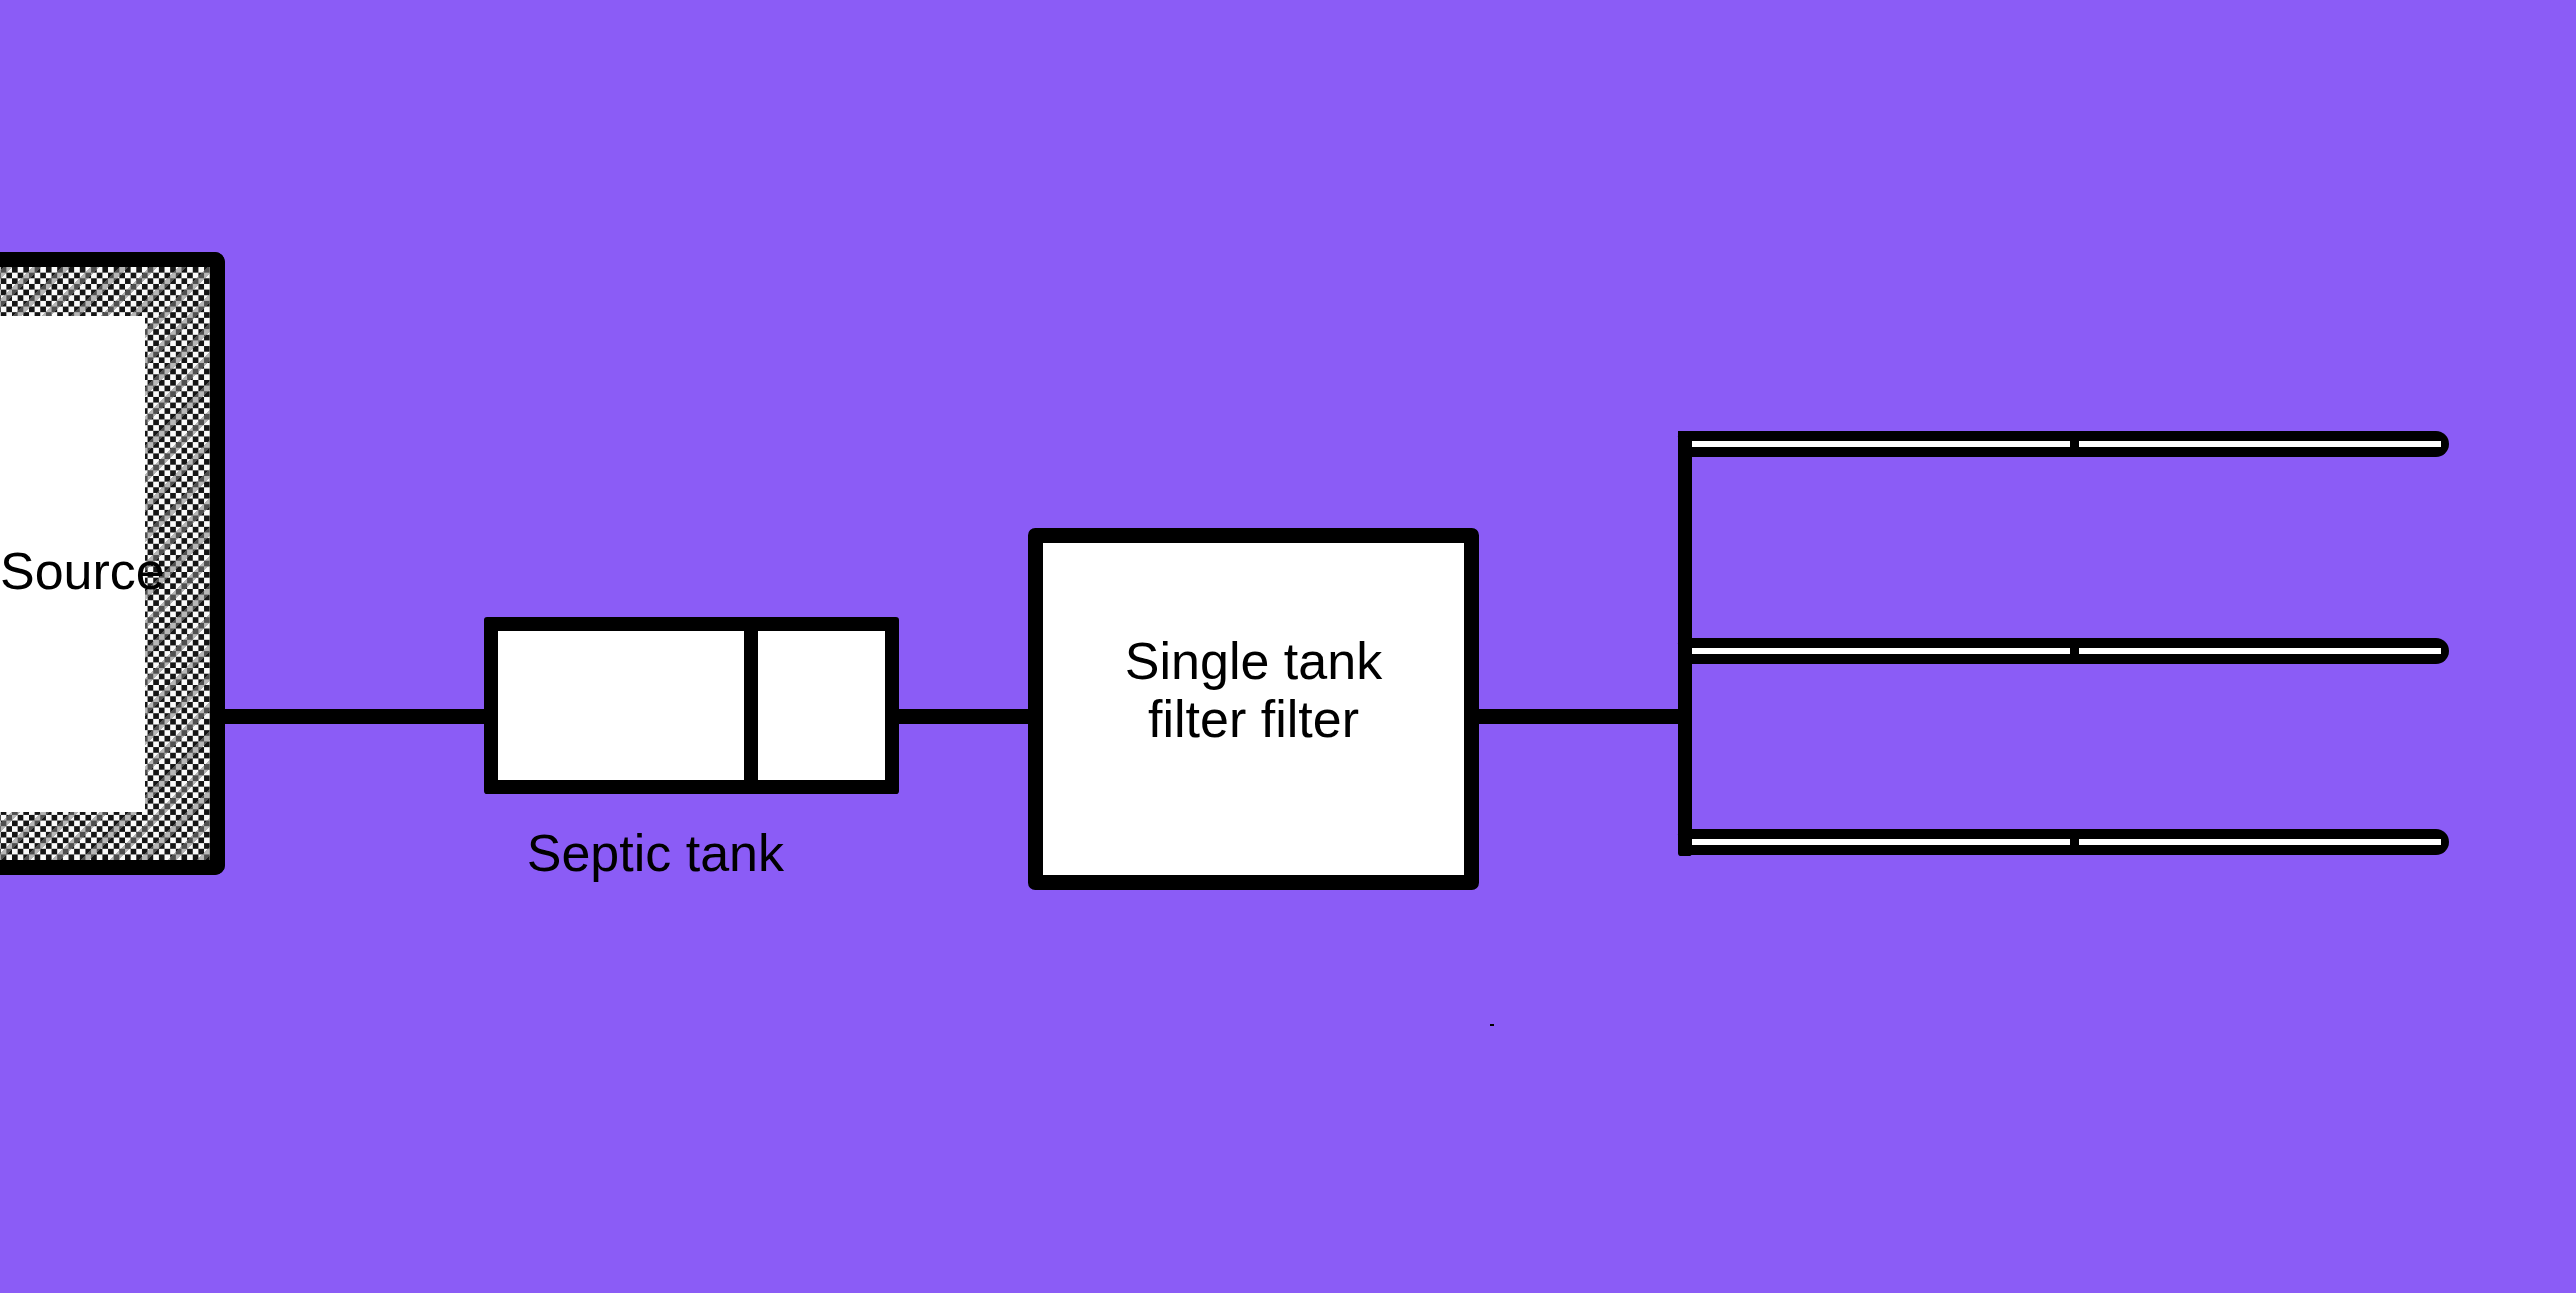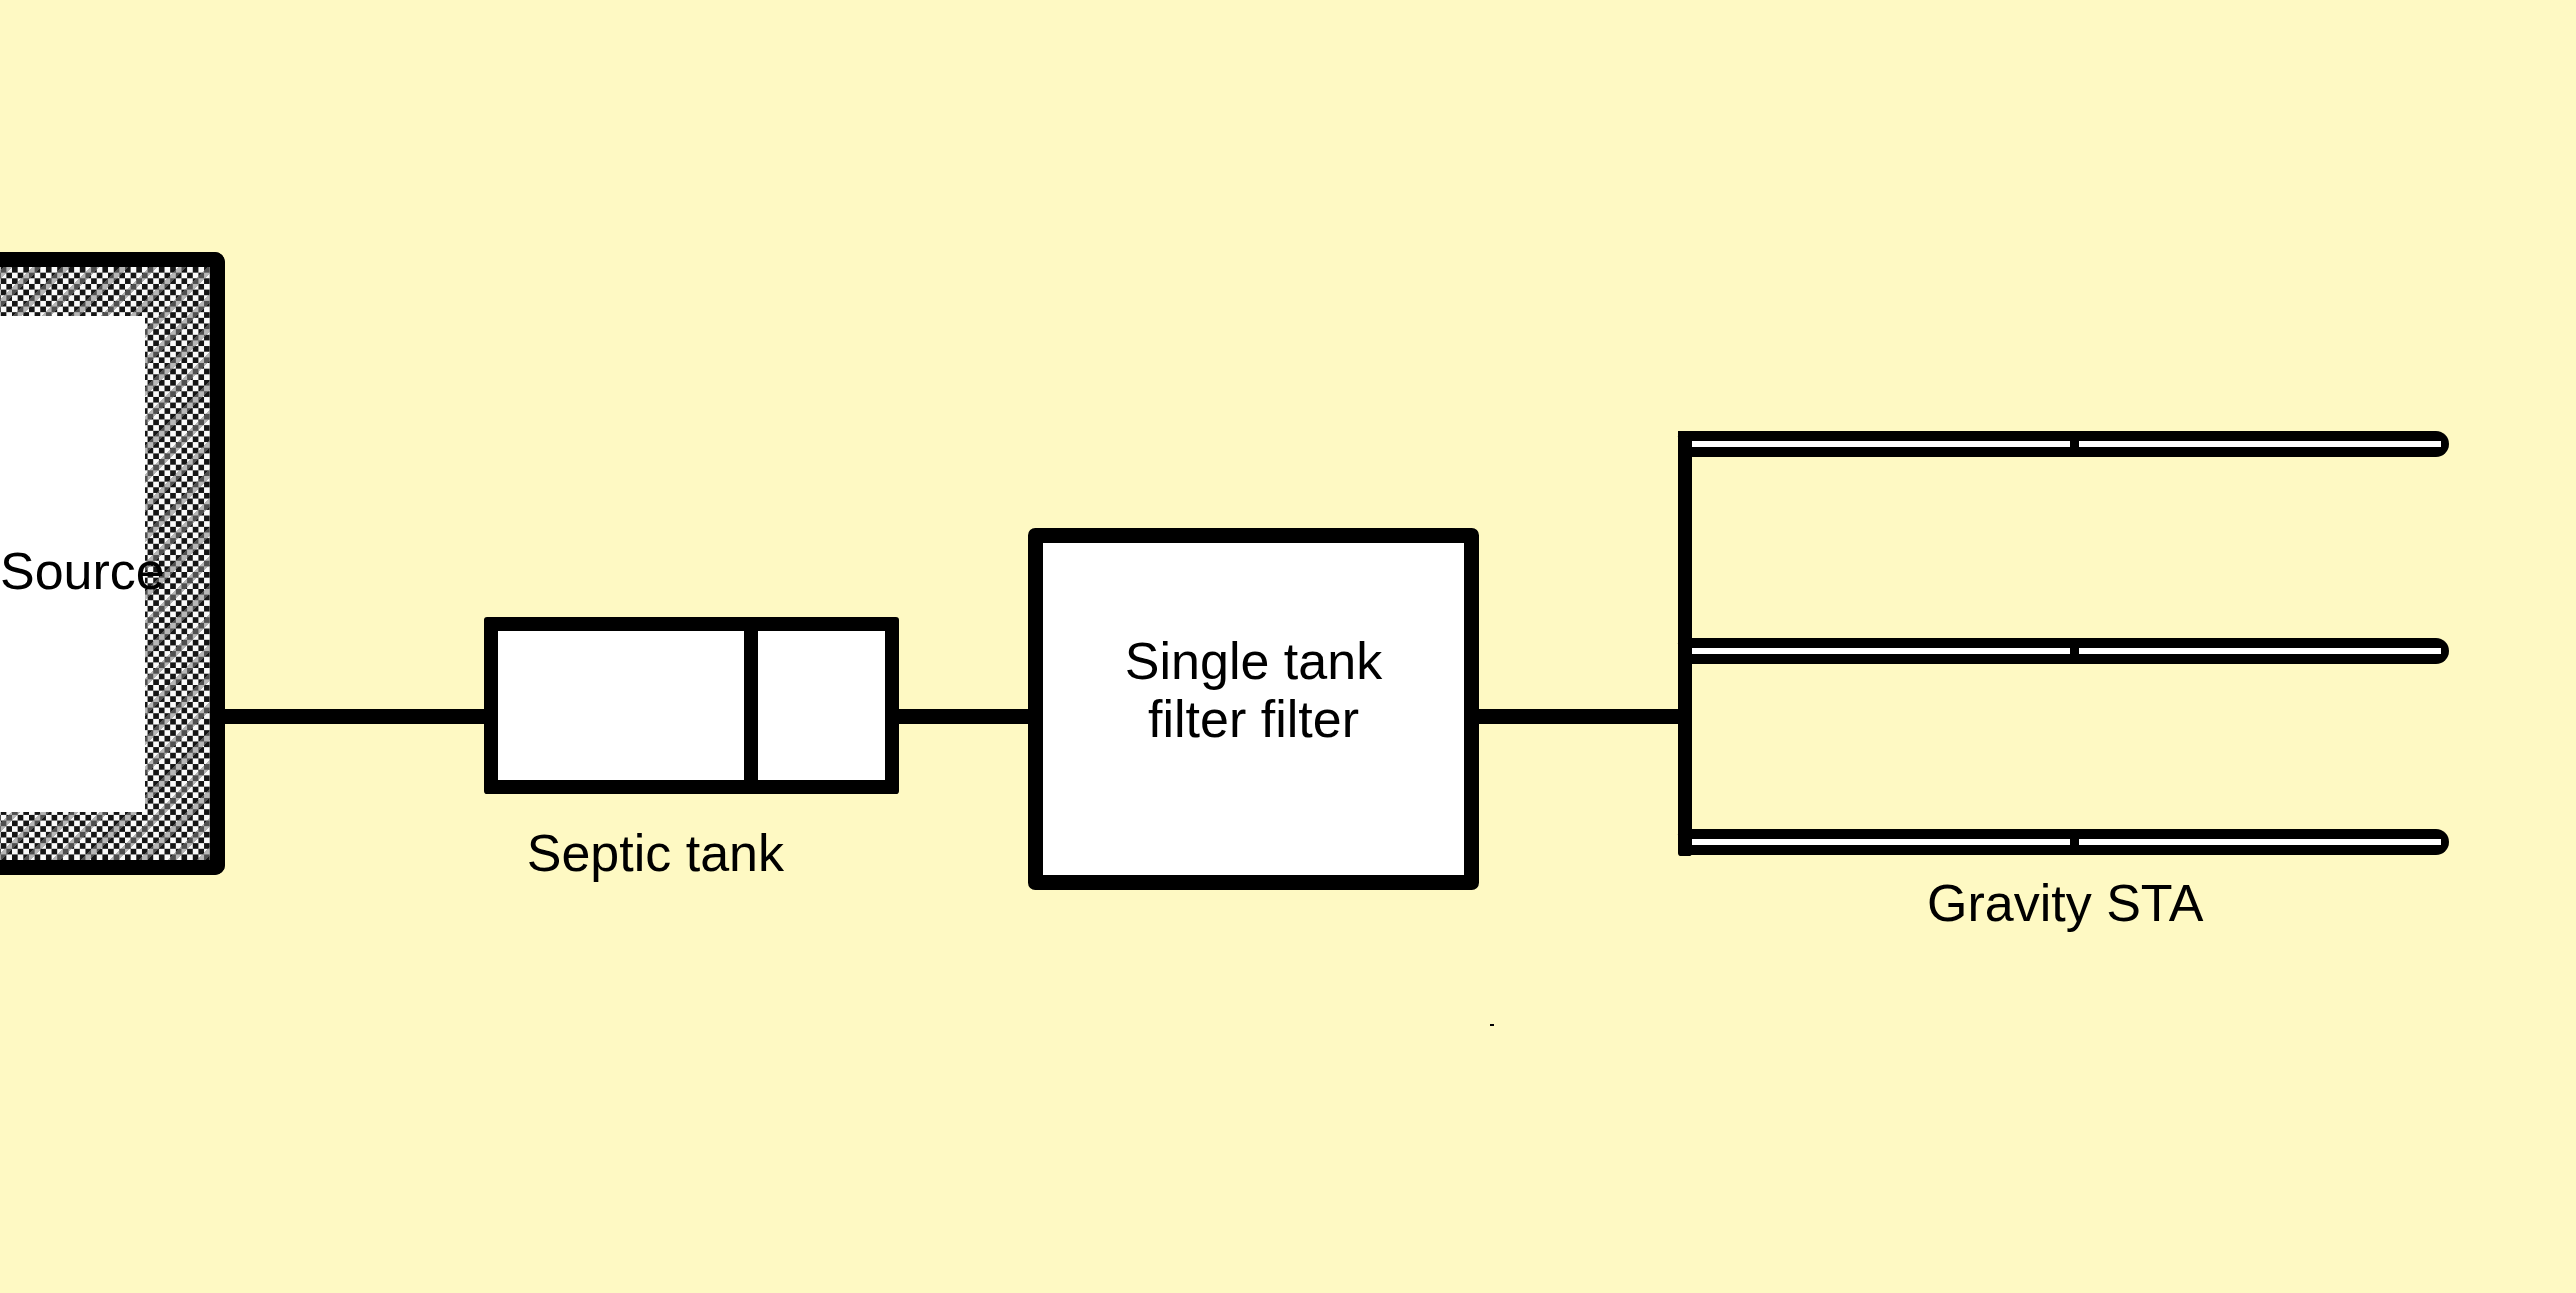--- a/index.html
+++ b/index.html
@@ -9,21 +9,21 @@
     height: 1293px;
     background: #ffffff;
     overflow: hidden;
     font-family: "Liberation Sans", sans-serif;
   }
   #canvas {
     position: absolute;
     left: 0; top: 0;
     width: 2576px;
     height: 1293px;
-    background: #fef9c3;
+    background: #8b5cf6;
   }
   .label {
     position: absolute;
     color: #000000;
     font-size: 52px;
     line-height: 59px;
     text-align: center;
     white-space: nowrap;
   }
   
@@ -174,18 +174,17 @@
     <div class="trench-slot">
       <div class="trench-tick"></div>
     </div>
   </div>
   <div id="trench-bottom" class="trench">
     <div class="trench-slot">
       <div class="trench-tick"></div>
     </div>
   </div>
 
-  <div id="gravity-label" class="label">Gravity STA</div>
 
   <div id="stray-mark"></div>
 
 </div>
 
 
 </body></html>

